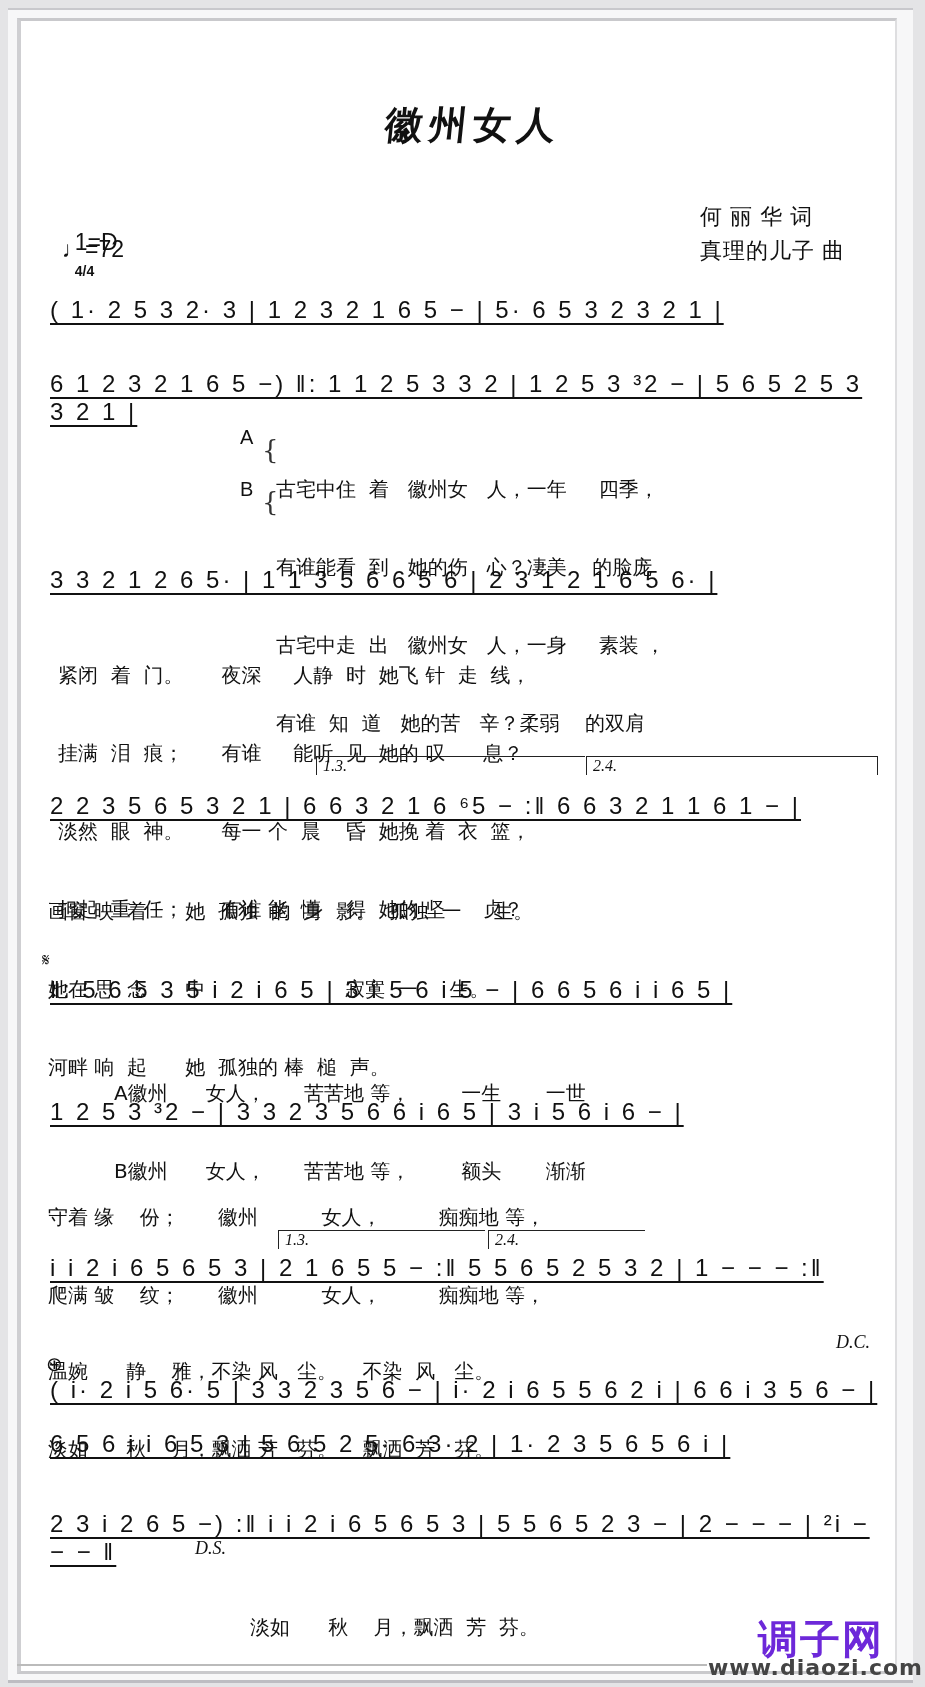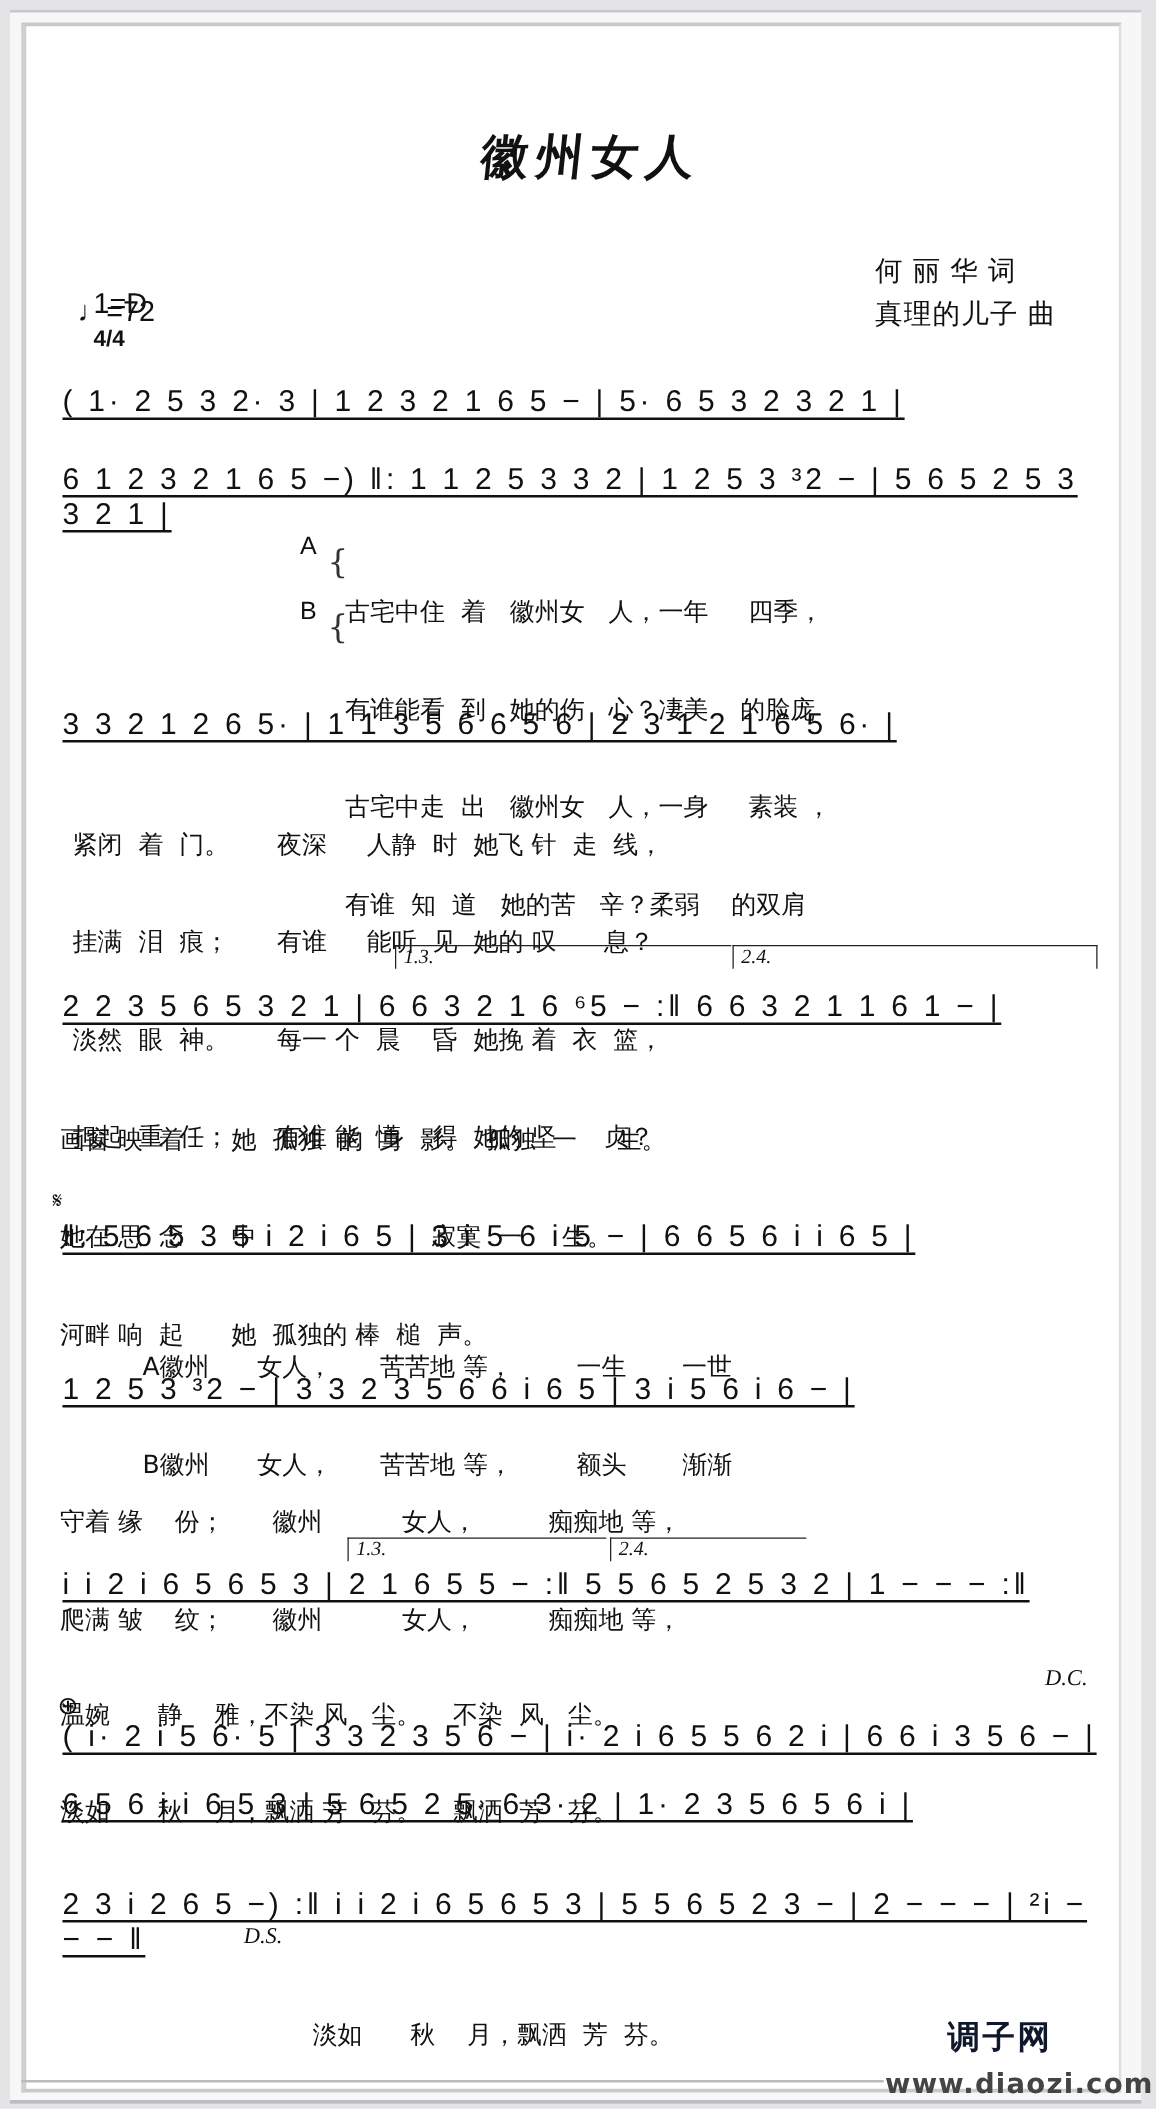--- a/index.html
+++ b/index.html
@@ -32,46 +32,46 @@
     position:absolute; font-family:"DejaVu Serif", serif; font-size:20px; line-height:26px; white-space:pre;
   }
   .volta {
     position:absolute; height:18px; border-left:1px solid #222; border-top:1px solid #222;
     font-family:"Liberation Serif", serif; font-style:italic; font-size:16px; padding-left:6px;
   }
   .volta.end { border-right:1px solid #222; }
   .mark { position:absolute; font-family:"Liberation Serif", serif; font-style:italic; font-size:18px; }
   .watermark-cn {
     position:absolute; left:758px; top:1612px; font-family:"DejaVu Sans", sans-serif; font-weight:bold;
-    font-size:26px; color:#0f172a; letter-spacing:2px;
+    font-size:40px; color:#6d28d9; letter-spacing:2px;
   }
   .watermark-url {
     position:absolute; left:708px; top:1655px; font-family:"DejaVu Sans", sans-serif; font-weight:bold;
     font-size:22px; color:#444; letter-spacing:1px;
   }
   .watermark-line { position:absolute; left:17px; top:1664px; width:690px; height:2px; background:#bbb; }
 </style>
 </head>
 <body>
 
 <div class="outer-frame"></div>
 <div class="paper"></div>
 
 <div class="abs title">徽州女人</div>
 
 <div class="abs meta" style="left:62px;top:202px;">
   <span>1=D</span>
-  <span style="font-size:18px;display:inline-block;vertical-align:middle;line-height:14px;font-weight:bold;">4/4</span>
+  <span style="font-size:14px;display:inline-block;vertical-align:middle;line-height:14px;font-weight:bold;">4/4</span>
 </div>
 <div class="abs meta" style="left:62px;top:236px;">♩=72</div>
 
 <div class="abs credit" style="left:700px;top:202px;">何 丽 华 词</div>
 <div class="abs credit" style="left:700px;top:236px;">真理的儿子 曲</div>
 
-<div class="row" style="top:296px;margin-top:12px;"><span class="m">( 1· 2  5 3  2· 3  |  1 2 3  2 1 6  5  −  |  5· 6  5 3  2 3  2 1  |</span></div>
+<div class="row" style="top:296px;"><span class="m">( 1· 2  5 3  2· 3  |  1 2 3  2 1 6  5  −  |  5· 6  5 3  2 3  2 1  |</span></div>
 <div class="row" style="top:370px;"><span class="m">6 1 2 3 2 1 6  5 −)  ‖: 1  1 2 5 3 3 2 | 1 2 5 3  ³2 − | 5 6 5 2 5 3 3 2 1  |</span></div>
 
 <div class="lyr" style="left:240px;top:424px;font-family:'Liberation Sans',sans-serif;font-size:20px;">A</div>
 <div class="lyr" style="left:240px;top:476px;font-family:'Liberation Sans',sans-serif;font-size:20px;">B</div>
 <div class="lyr" style="left:262px;top:424px;font-size:26px;line-height:52px;color:#333;">{
 {</div>
 <div class="lyr" style="left:276px;top:424px;">
   <div>古宅中住  着   徽州女   人，一年     四季，</div>
   <div>有谁能看  到   她的伤   心？凄美    的脸庞</div>
   <div>古宅中走  出   徽州女   人，一身     素装 ，</div>

